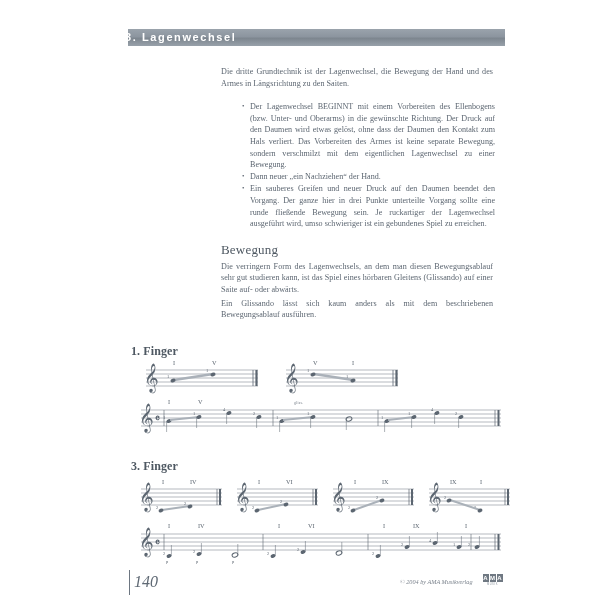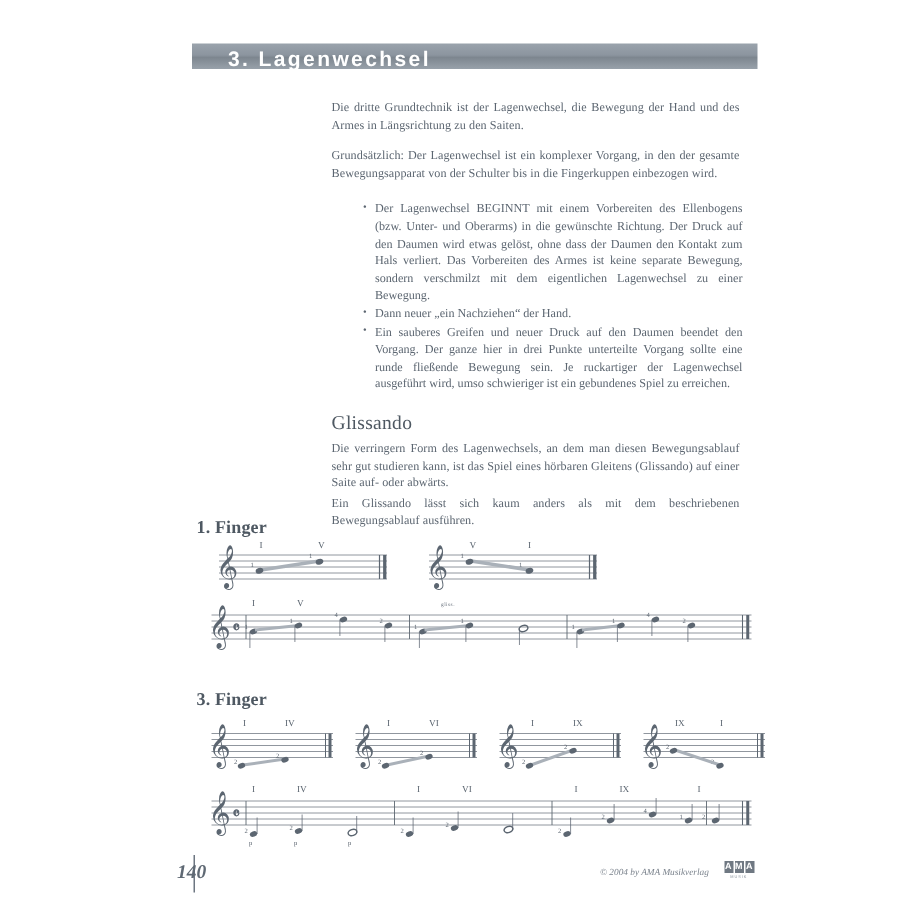--- a/index.html
+++ b/index.html
@@ -25,47 +25,47 @@
   .header-band {
     position: absolute;
     left: 128px;
     top: 29px;
     width: 377px;
     height: 17px;
     background: linear-gradient(180deg,#9aa3ac 0%,#8c959f 45%,#7d868f 55%,#98a1aa 100%);
   }
   .header-title {
     position: absolute;
-    left: 152px;
+    left: 125px;
     top: 31px;
     font-family: "Liberation Sans", "DejaVu Sans", sans-serif;
-    font-size: 14px;
+    font-size: 11px;
     font-weight: bold;
     letter-spacing: 1.6px;
     color: #ffffff;
     white-space: nowrap;
   }
 
   
   .footer-rule {
     position: absolute;
     left: 129px;
     top: 570px;
     width: 1px;
     height: 25px;
     background: #6d7681;
   }
   .page-number {
     position: absolute;
-    left: 118px;
+    left: 134px;
     top: 573px;
     font-family: "Liberation Serif", serif;
     font-style: italic;
-    font-weight: bold;
-    font-size: 13px;
+    font-weight: normal;
+    font-size: 16px;
     color: #5f6974;
   }
   .copyright {
     position: absolute;
     left: 400px;
     top: 578px;
     font-family: "Liberation Serif", serif;
     font-style: italic;
     font-size: 6.2px;
     color: #7a828c;
@@ -199,27 +199,26 @@
 </head>
 <body>
 
 <div id="page">
 
   <div class="header-band"></div>
   <div class="header-title">3. Lagenwechsel</div>
 
   <div class="text-col">
     <p class="para">Die dritte Grundtechnik ist der Lagenwechsel, die Bewegung der Hand und des Armes in Längsrichtung zu den Saiten.</p>
-    <p class="para tight">Grundsätzlich: Der Lagenwechsel ist ein komplexer Vorgang, in den der gesamte Bewegungsapparat von der Schulter bis in die Fingerkuppen einbezogen wird.</p>
     <ul class="bullets">
       <li>Der Lagenwechsel BEGINNT mit einem Vorbereiten des Ellenbogens (bzw. Unter- und Oberarms) in die gewünschte Richtung. Der Druck auf den Daumen wird etwas gelöst, ohne dass der Daumen den Kontakt zum Hals verliert. Das Vorbereiten des Armes ist keine separate Bewegung, sondern verschmilzt mit dem eigentlichen Lagenwechsel zu einer Bewegung.</li>
       <li>Dann neuer „ein Nachziehen“ der Hand.</li>
       <li>Ein sauberes Greifen und neuer Druck auf den Daumen beendet den Vorgang. Der ganze hier in drei Punkte unterteilte Vorgang sollte eine runde fließende Bewegung sein. Je ruckartiger der Lagenwechsel ausgeführt wird, umso schwieriger ist ein gebundenes Spiel zu erreichen.</li>
     </ul>
-    <h2 class="subhead">Glissando</h2>
+    <h2 class="subhead">Bewegung</h2>
     <p class="para tight">Die verringern Form des Lagenwechsels, an dem man diesen Bewegungsablauf sehr gut studieren kann, ist das Spiel eines hörbaren Gleitens (Glissando) auf einer Saite auf- oder abwärts.</p>
     <p class="para">Ein Glissando lässt sich kaum anders als mit dem beschriebenen Bewegungsablauf ausführen.</p>
   </div>
 
   <div class="finger-head" style="left:131px; top:344px;">1. Finger</div>
 
   <div class="stave" style="left:140px; top:358px;">
     <svg width="130" height="42" viewBox="0 0 130 42">
       <g stroke="#6b737d" stroke-width="0.5">
         <line x1="6" y1="12" x2="118" y2="12"></line>

